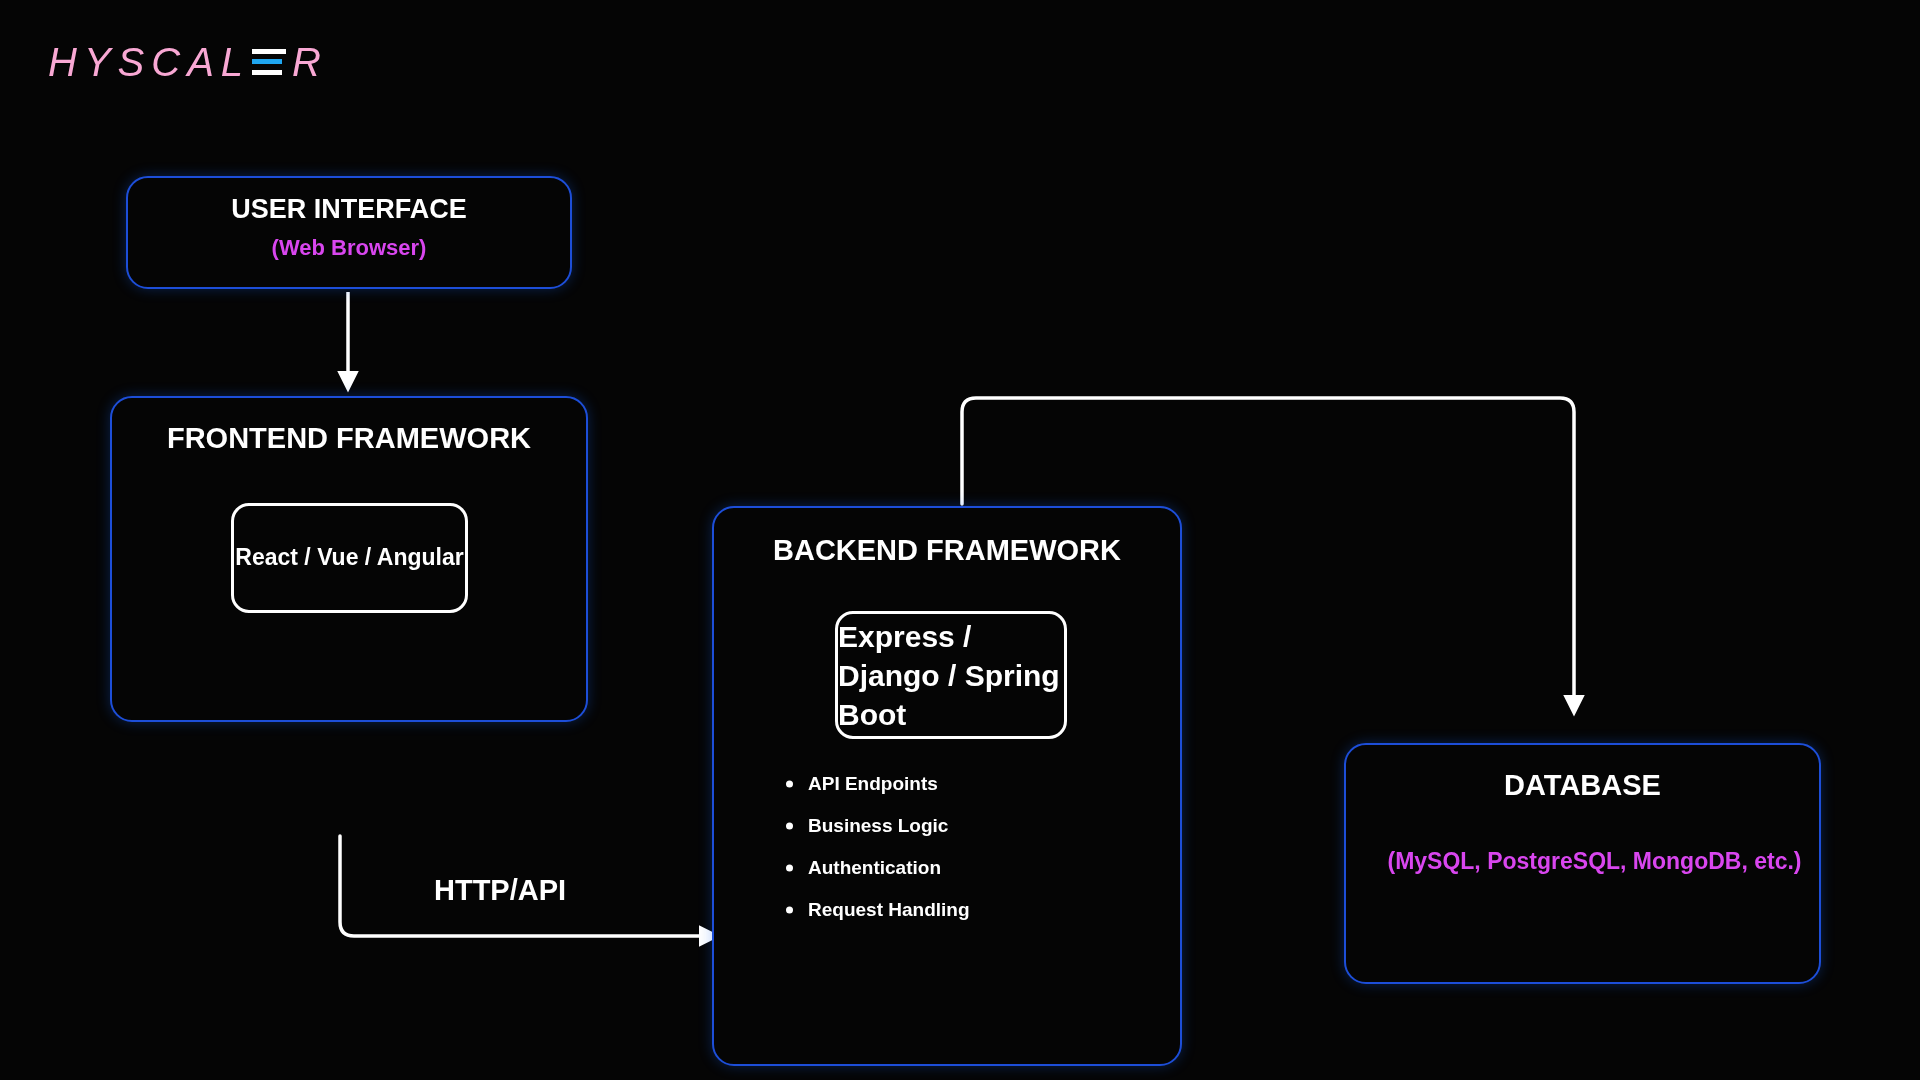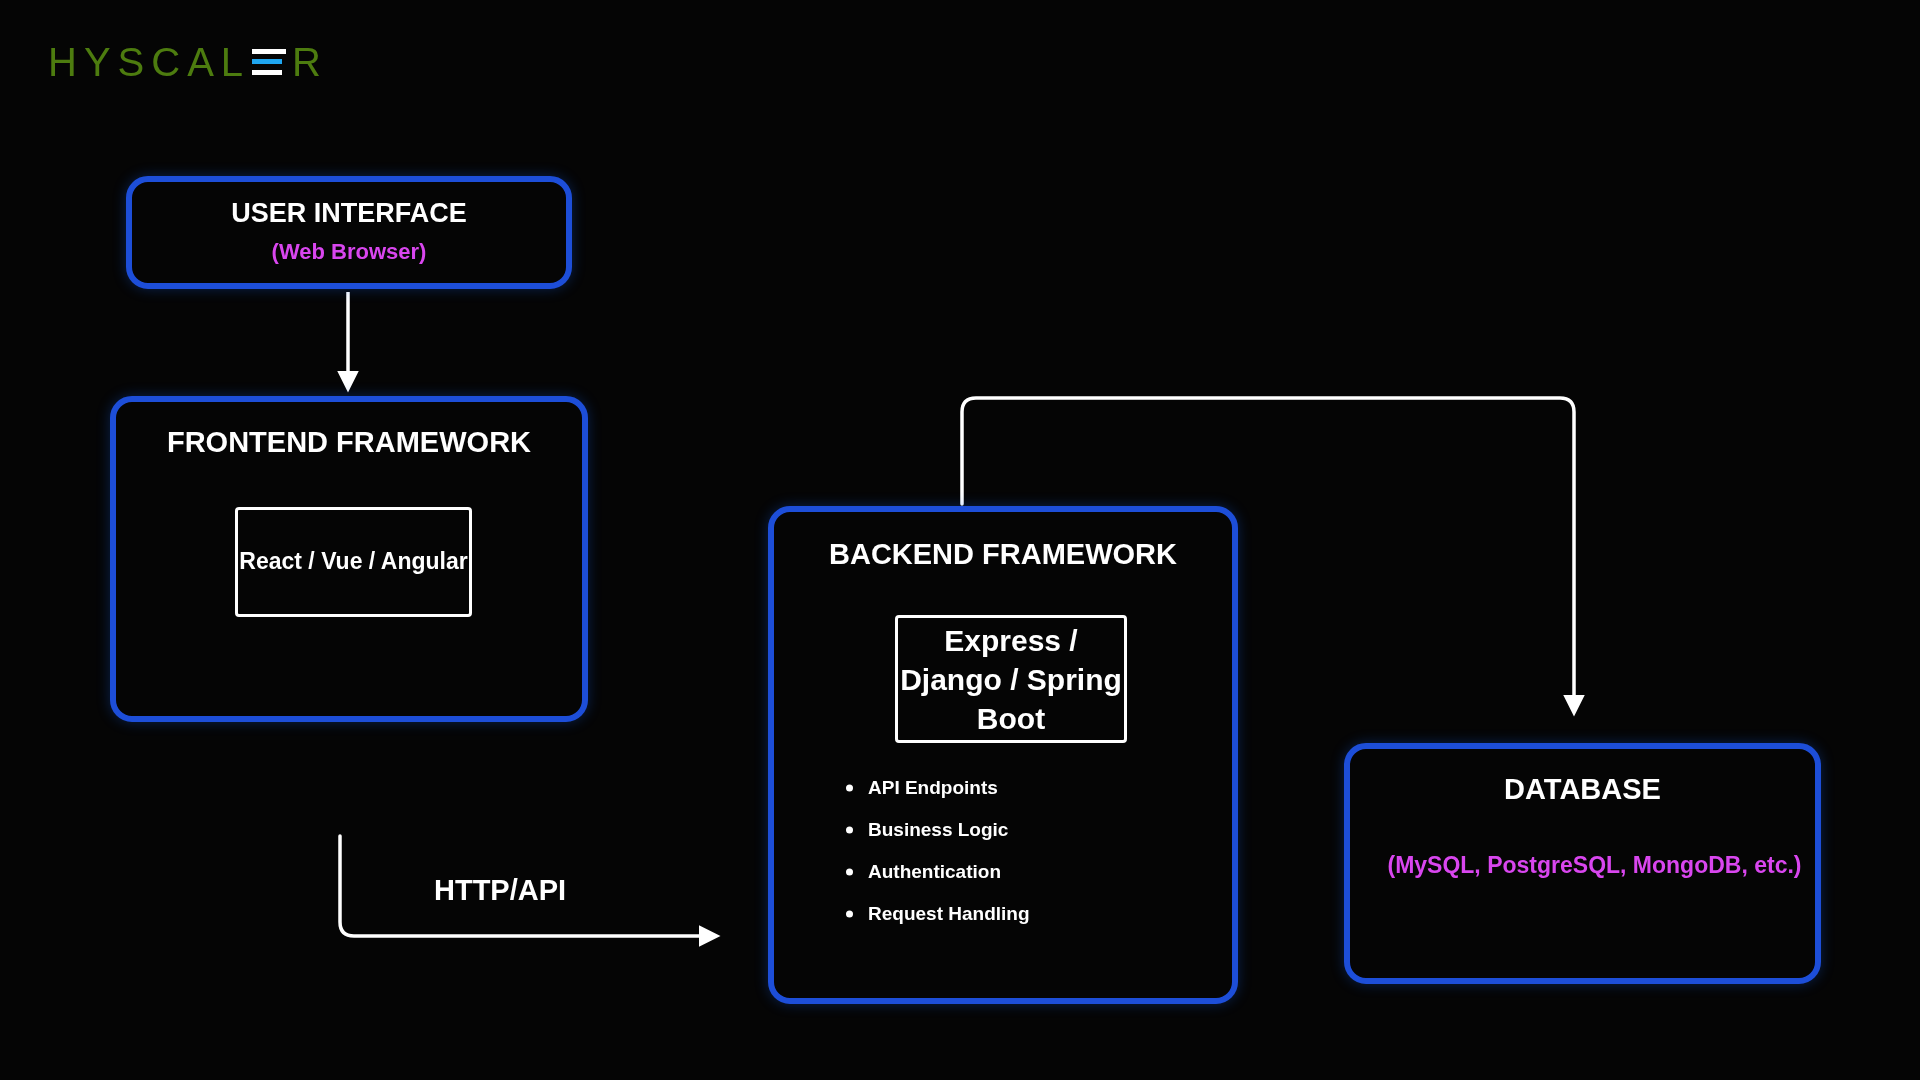--- a/index.html
+++ b/index.html
@@ -25,23 +25,24 @@
     top: 40px;
     height: 44px;
     display: flex;
     align-items: center;
   }
   #logo .word {
     font-family: "Liberation Sans", sans-serif;
     font-size: 40px;
     font-weight: 400;
     letter-spacing: 7px;
-    color: #4d7c0f;
+    color: #f9a8d4;
     line-height: 1;
     white-space: nowrap;
+    font-style: italic;
   }
   #logo .e-mark {
     position: relative;
     display: inline-block;
     width: 34px;
     height: 30px;
     vertical-align: -2px;
     margin: 0 6px 0 2px;
   }
   #logo .e-mark i {
@@ -66,43 +67,43 @@
     font-size: 50px;
     font-weight: bold;
     line-height: 1.24;
     letter-spacing: 0.5px;
   }
 
   
   .node {
     position: absolute;
     box-sizing: border-box;
-    border: 6px solid #1d4ed8;
+    border: 2px solid #1d4ed8;
     border-radius: 22px;
     background: #050505;
     box-shadow: 0 0 14px rgba(21,101,245,0.30);
   }
   .node .node-title {
     text-align: center;
     font-weight: bold;
     color: #ffffff;
   }
   .node .node-sub {
     text-align: center;
     font-weight: bold;
     color: #d946ef;
   }
 
   
   .pill {
     box-sizing: border-box;
     border: 3px solid #ffffff;
-    border-radius: 4px;
+    border-radius: 18px;
     background: #050505;
-    text-align: center;
+    text-align: left;
     font-weight: bold;
     color: #ffffff;
     display: flex;
     align-items: center;
     justify-content: center;
     line-height: 1.3;
   }
 
   
   ul.feature-list {
@@ -125,21 +126,21 @@
     transform: translateY(-50%);
     width: 7px;
     height: 7px;
     border-radius: 50%;
     background: #ffffff;
   }
 
   
   #box-ui       { left: 126px;  top: 176px; width: 446px;  height: 113px; }
   #box-frontend { left: 110px;  top: 396px; width: 478px;  height: 326px; }
-  #box-backend  { left: 768px;  top: 506px; width: 470px;  height: 498px; }
+  #box-backend  { left: 712px;  top: 506px; width: 470px;  height: 560px; }
   #box-database { left: 1344px; top: 743px; width: 477px;  height: 241px; }
 
   #box-ui .node-title   { font-size: 27px; margin-top: 16px; }
   #box-ui .node-sub     { font-size: 22px; margin-top: 10px; }
 
   #box-frontend .node-title { font-size: 29px; margin-top: 24px; }
   #pill-frontend {
     position: absolute;
     left: 119px;
     top: 105px;

